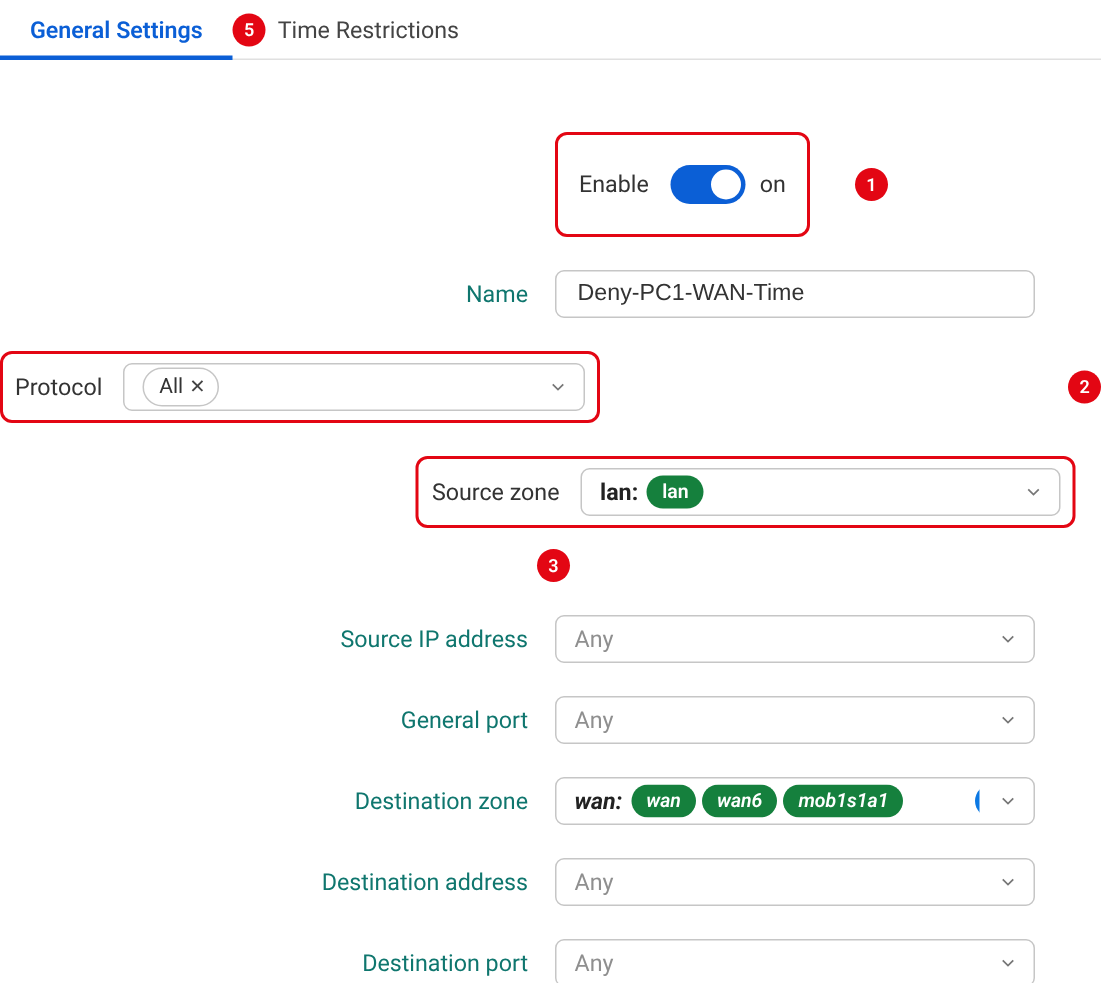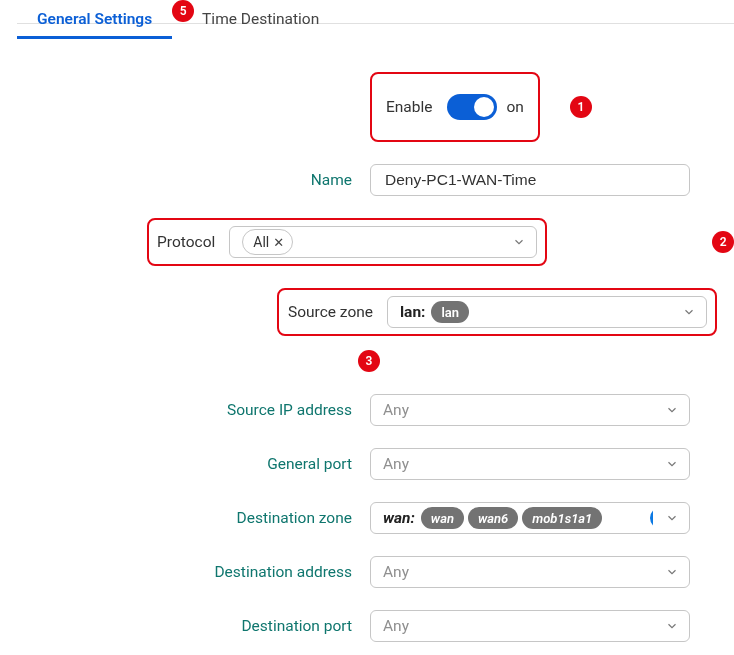--- a/index.html
+++ b/index.html
@@ -6,25 +6,24 @@
   body {
     margin: 0;
     font-family: -apple-system, BlinkMacSystemFont, "Segoe UI", Roboto, "Helvetica Neue", Arial, sans-serif;
     font-size: 15.5px;
     color: #333;
     background: #fff;
     width: 734px;
   }
   .tabs {
     display: flex;
-    align-items: flex-start;
+    align-items: center;
     border-bottom: 1px solid #e0e0e0;
-    height: 24px;
+    height: 40px;
     gap: 0;
-    margin-left: 17px;
   }
   .tab {
     padding: 10px 20px 10px 20px;
     cursor: pointer;
     color: #444;
     position: relative;
   }
   .tab.active {
     color: #0b5fd6;
     font-weight: 600;
@@ -100,21 +99,21 @@
   .tag {
     display: inline-flex; align-items: center;
     border: 1px solid #c6c6c6;
     border-radius: 14px; height: 26px;
     padding: 0 8px 0 10px;
     font-size: 14px; gap: 4px;
   }
   .tag .x { font-size: 13px; color: #444; cursor: pointer; }
   .pill {
     display: inline-flex; align-items: center;
-    background: #737373; color: #fff;
+    background: #15803d; color: #fff;
     border-radius: 12px; height: 22px;
     padding: 0 10px; font-size: 13px; font-weight: 600;
     margin-right: 4px;
   }
   .pill.fade { 
     background: linear-gradient(to right, #0b78e3 0%, #0b78e3 20%, rgba(11,120,227,0.1) 100%);
     margin-left: 44px;
   }
   .zone-prefix { font-weight: 700; color: #222; margin-right: 6px; }
   .toggle {
@@ -133,21 +132,21 @@
   .field-clip { overflow:hidden; white-space: nowrap; max-width: 270px; font-style: italic; }
 </style>
 </head>
 <body>
 
 <div class="tabs">
   <div class="tab active">General Settings</div>
   <div style="display:flex;align-items:center;gap:8px;">
     <span class="badge">5</span>
   </div>
-  <div class="tab" style="padding-left:8px;">Time Destination</div>
+  <div class="tab" style="padding-left:8px;">Time Restrictions</div>
 </div>
 
 <div class="form">
 
   <div class="row">
     <div class="label-col"></div>
     <div class="field-col" style="position:relative;">
       <div class="callout-field" style="display:inline-flex;align-items:center;padding:20px 14px;">
         <span style="margin-right:14px;">Enable</span>
         <div class="toggle">
@@ -162,21 +161,21 @@
   <div class="row">
     <div class="label-col">Name</div>
     <div class="field-col">
       <div class="ctrl">
         <input type="text" value="Deny-PC1-WAN-Time" style="">
       </div>
     </div>
   </div>
 
   <div class="row" style="position:relative;">
-    <div style="width:calc(356px + 344px);display:flex;align-items:center;justify-content:center;">
+    <div style="width:calc(356px + 344px);display:flex;align-items:center;justify-content:flex-start;">
       <div class="callout-field" style="display:flex;align-items:center;gap:14px;width:400px;justify-content:flex-end;">
         <span>Protocol</span>
         <div class="ctrl" style="width:320px;">
           <span class="tag">
             <span>All</span>
             <span class="x">✕</span>
           </span>
           <span class="chev">
             <svg viewBox="0 0 24 24" fill="none" stroke="currentColor" stroke-width="2">
                 <polyline points="6 9 12 15 18 9"></polyline>

